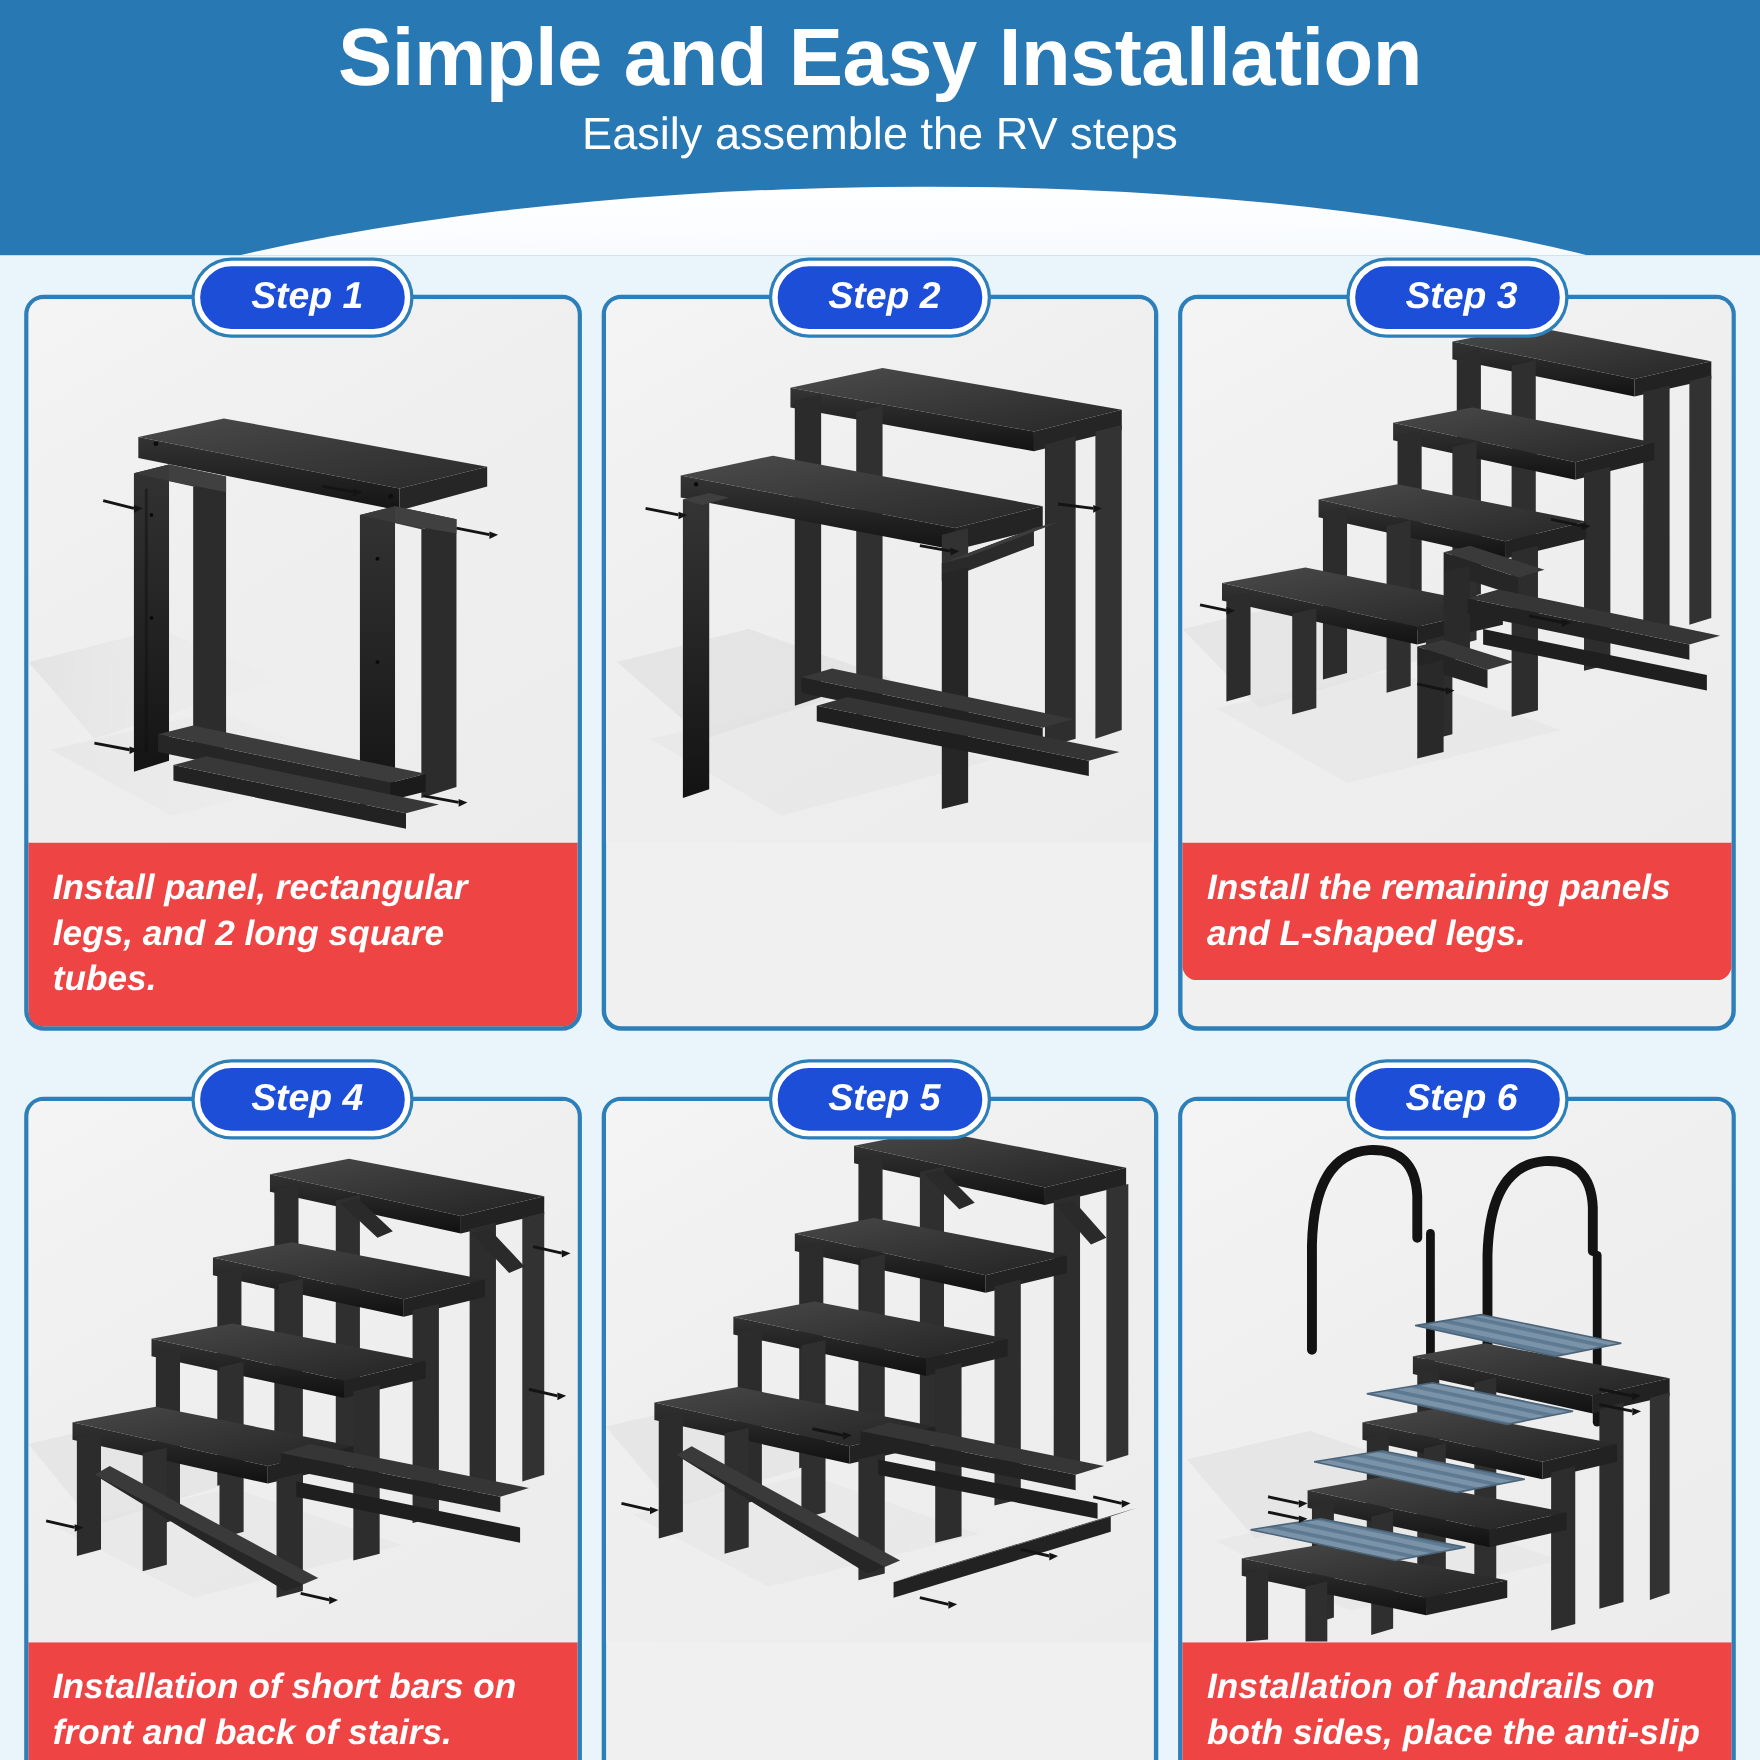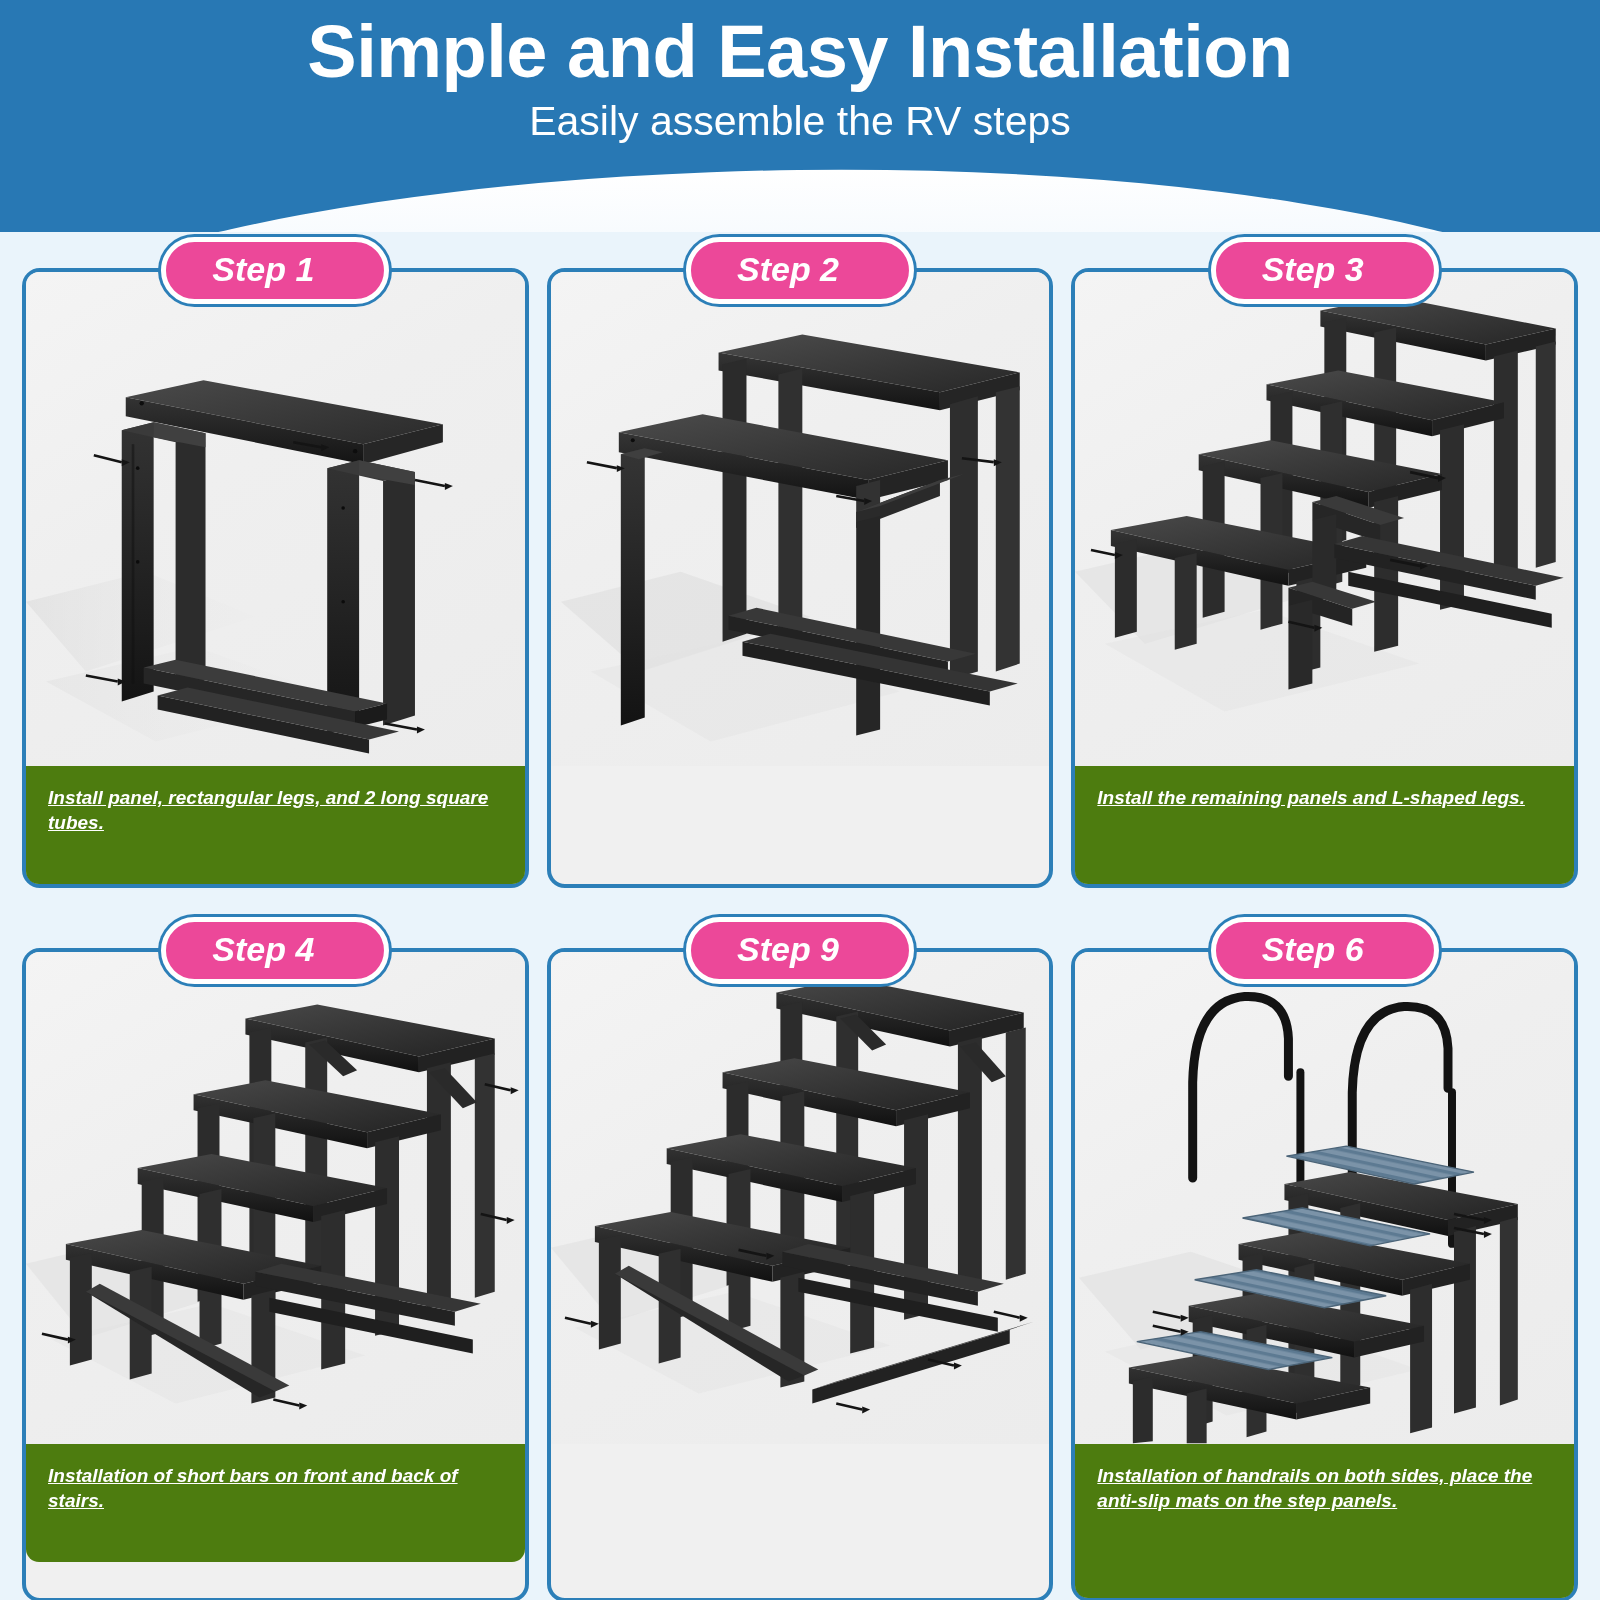--- a/index.html
+++ b/index.html
@@ -69,46 +69,45 @@
   .card-illo {
     position: relative;
     height: 494px;
     border-radius: 13px 13px 0 0;
     background: linear-gradient(150deg,#f4f4f4 0%, #efefef 40%, #ececec 100%);
     overflow: hidden;
   }
   .row2 .card-illo { height: 492px; }
 
   .card-caption {
-    background: #4d7c0f;
+    background: #ef4444;
     color: #ffffff;
     font-weight: bold;
     font-style: italic;
-    font-size: 19px;
+    font-size: 32px;
     line-height: 1.30;
     padding: 20px 22px 22px 22px;
     border-radius: 0 0 13px 13px;
     min-height: 118px;
-    text-decoration: underline;
   }
   .row2 .card-caption { min-height: 118px; }
   .card.tall .card-caption { min-height: 154px; }
 
   
   .badge {
     position: absolute;
     top: -35px; left: 50%;
     transform: translateX(-50%);
     z-index: 6;
-    background: #ec4899;
+    background: #1d4ed8;
     color: #ffffff;
     font-size: 34px;
     font-weight: bold;
     font-style: italic;
-    padding: 9px 70px 11px 46px;
+    padding: 9px 38px 11px 46px;
     border-radius: 999px;
     border: 5px solid #ffffff;
     box-shadow: 0 0 0 3px #2c7fb8;
     white-space: nowrap;
     line-height: 1.08;
   }
 
   
   .illo-svg { position: absolute; left: 0; top: 0; width: 100%; height: 100%; display: block; }
 </style>
@@ -401,21 +400,21 @@
               <polygon points="274,451 282,454 274,458"></polygon>
               <polygon points="486,135 494,138 486,142"></polygon>
               <polygon points="482,265 490,268 482,272"></polygon>
             </g>
           </svg>
         </div>
         <div class="card-caption">Installation of short bars on front and back of stairs.</div>
       </div>
 
       <div class="card">
-        <div class="badge">Step 9</div>
+        <div class="badge">Step 5</div>
         <div class="card-illo">
           <svg class="illo-svg" viewBox="0 0 500 492" preserveAspectRatio="xMidYMid meet">
             <defs>
               <linearGradient id="mtop5" x1="0" y1="0" x2="1" y2="1">
                 <stop offset="0" stop-color="#484848"></stop>
                   <stop offset="1" stop-color="#232323"></stop>
               </linearGradient>
               <linearGradient id="mside5" x1="0" y1="0" x2="0" y2="1">
                 <stop offset="0" stop-color="#323232"></stop>
                   <stop offset="1" stop-color="#111"></stop>

